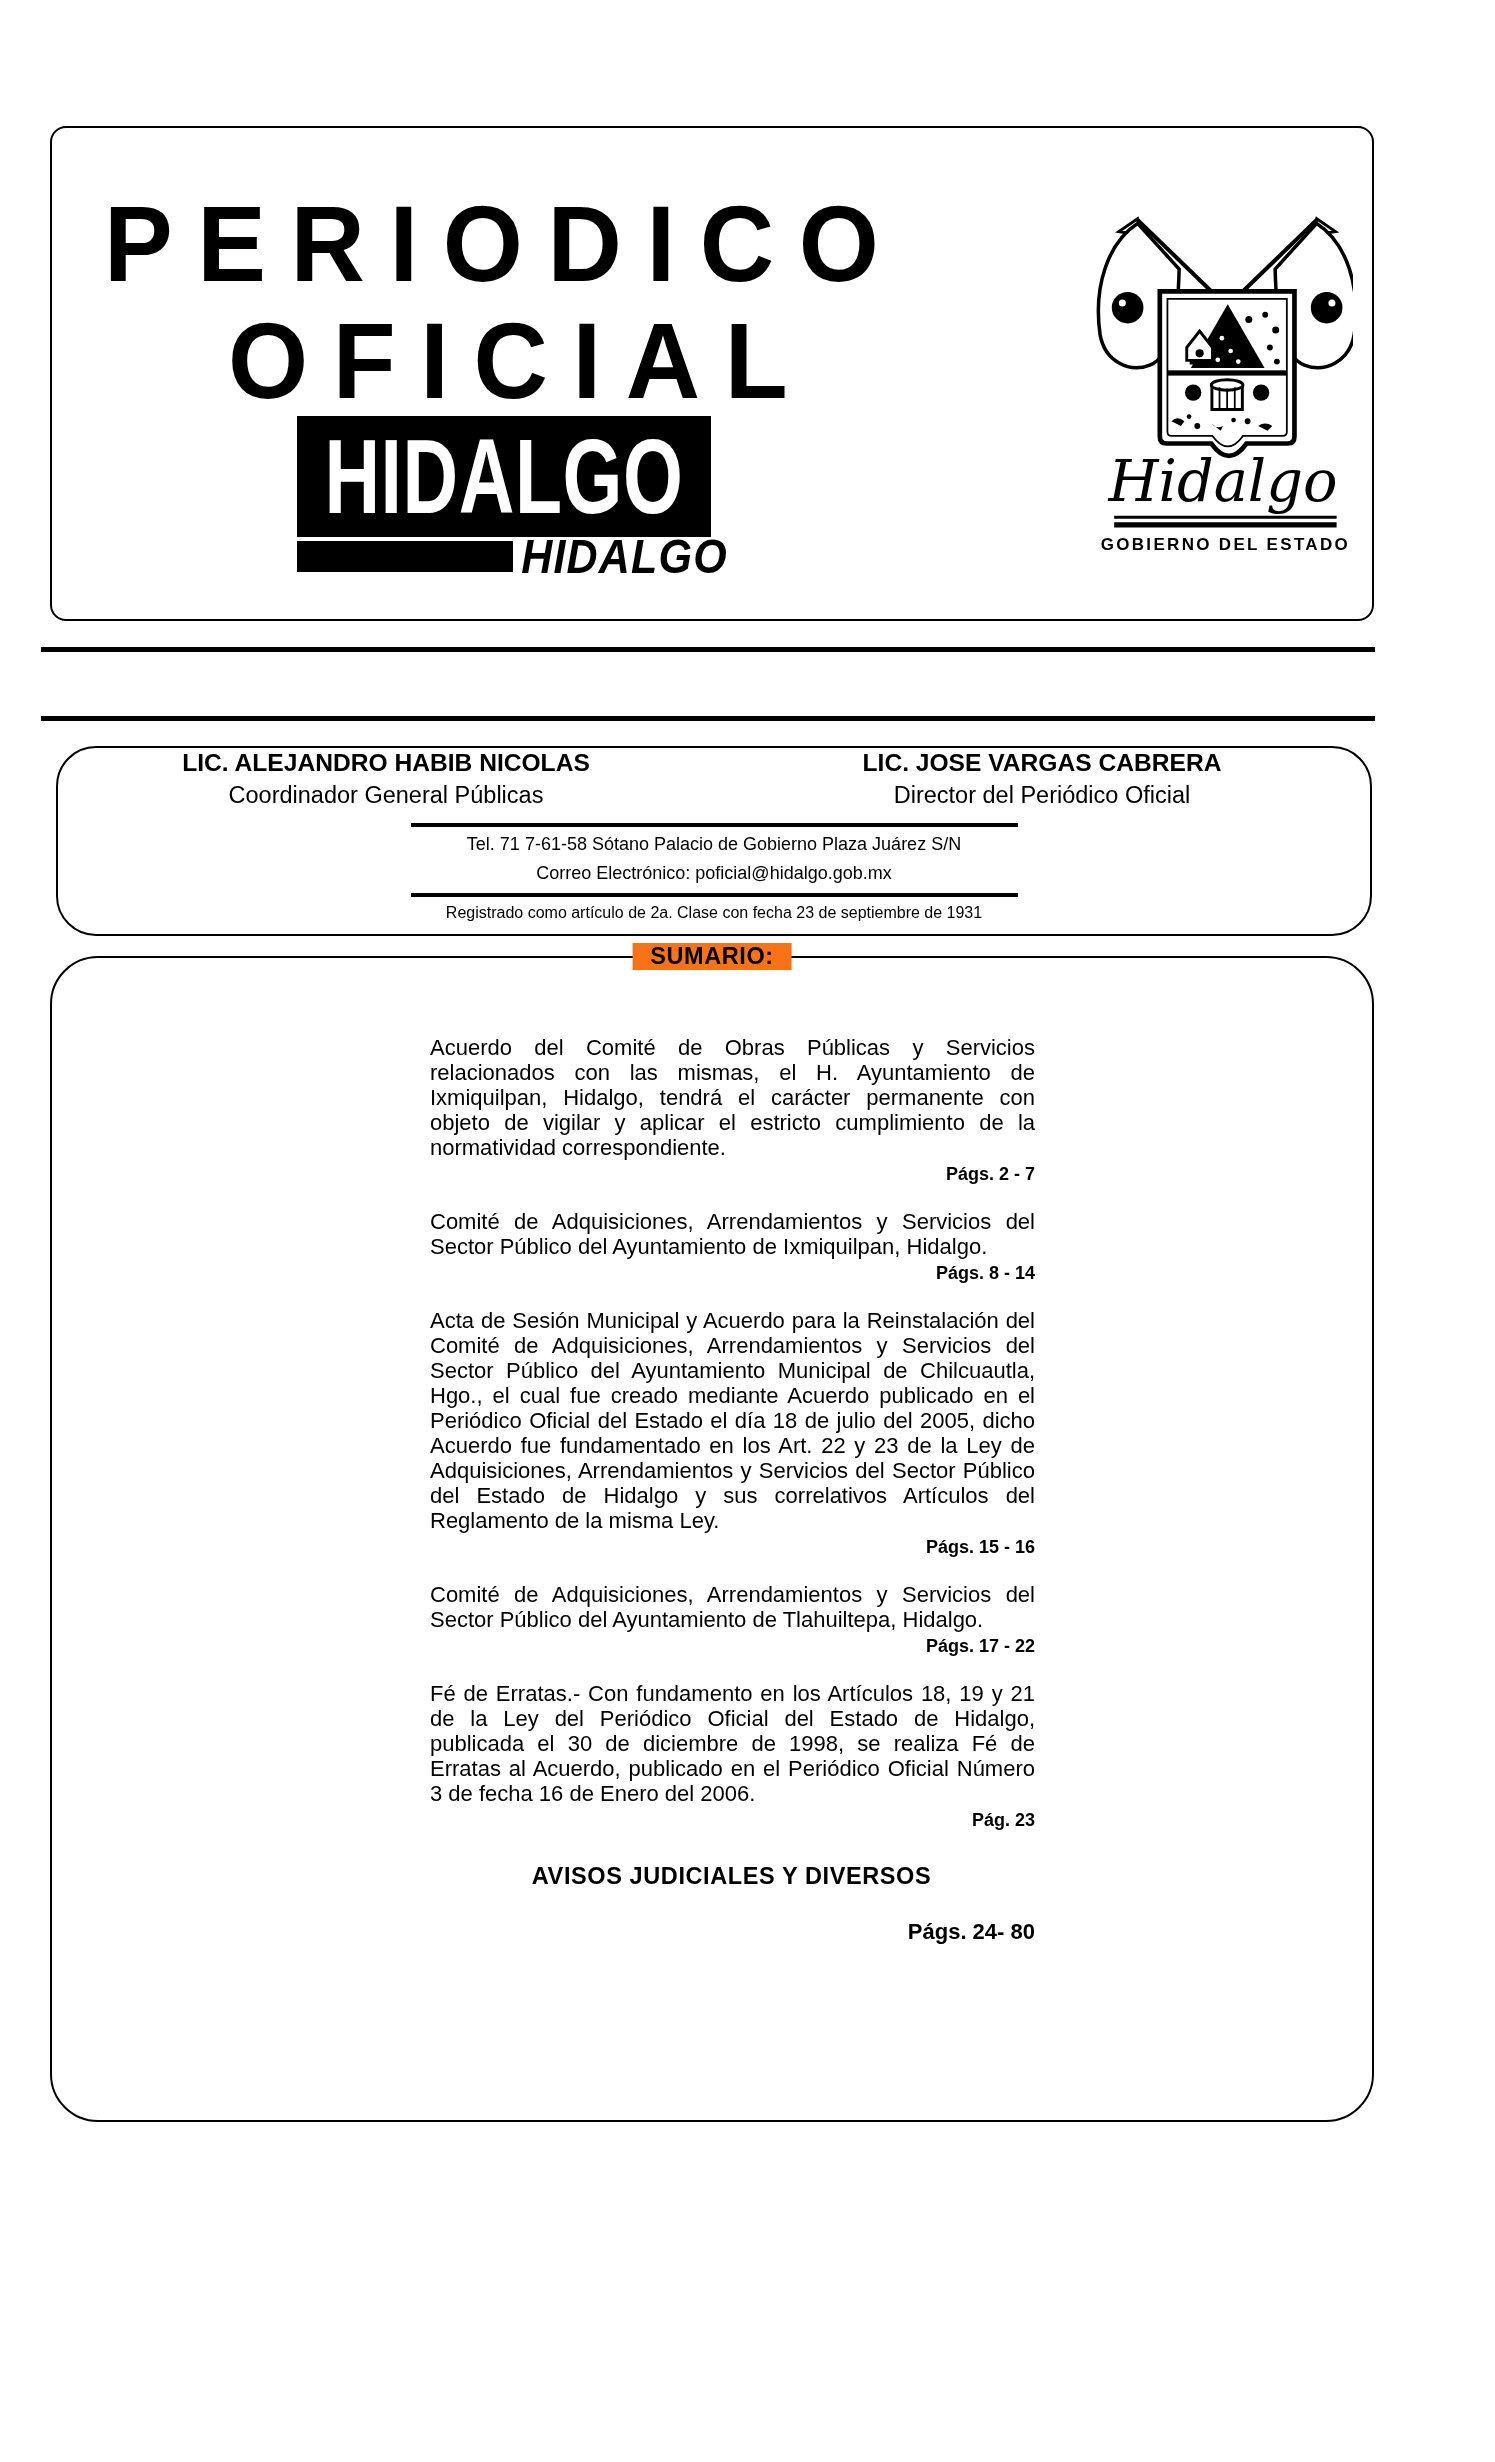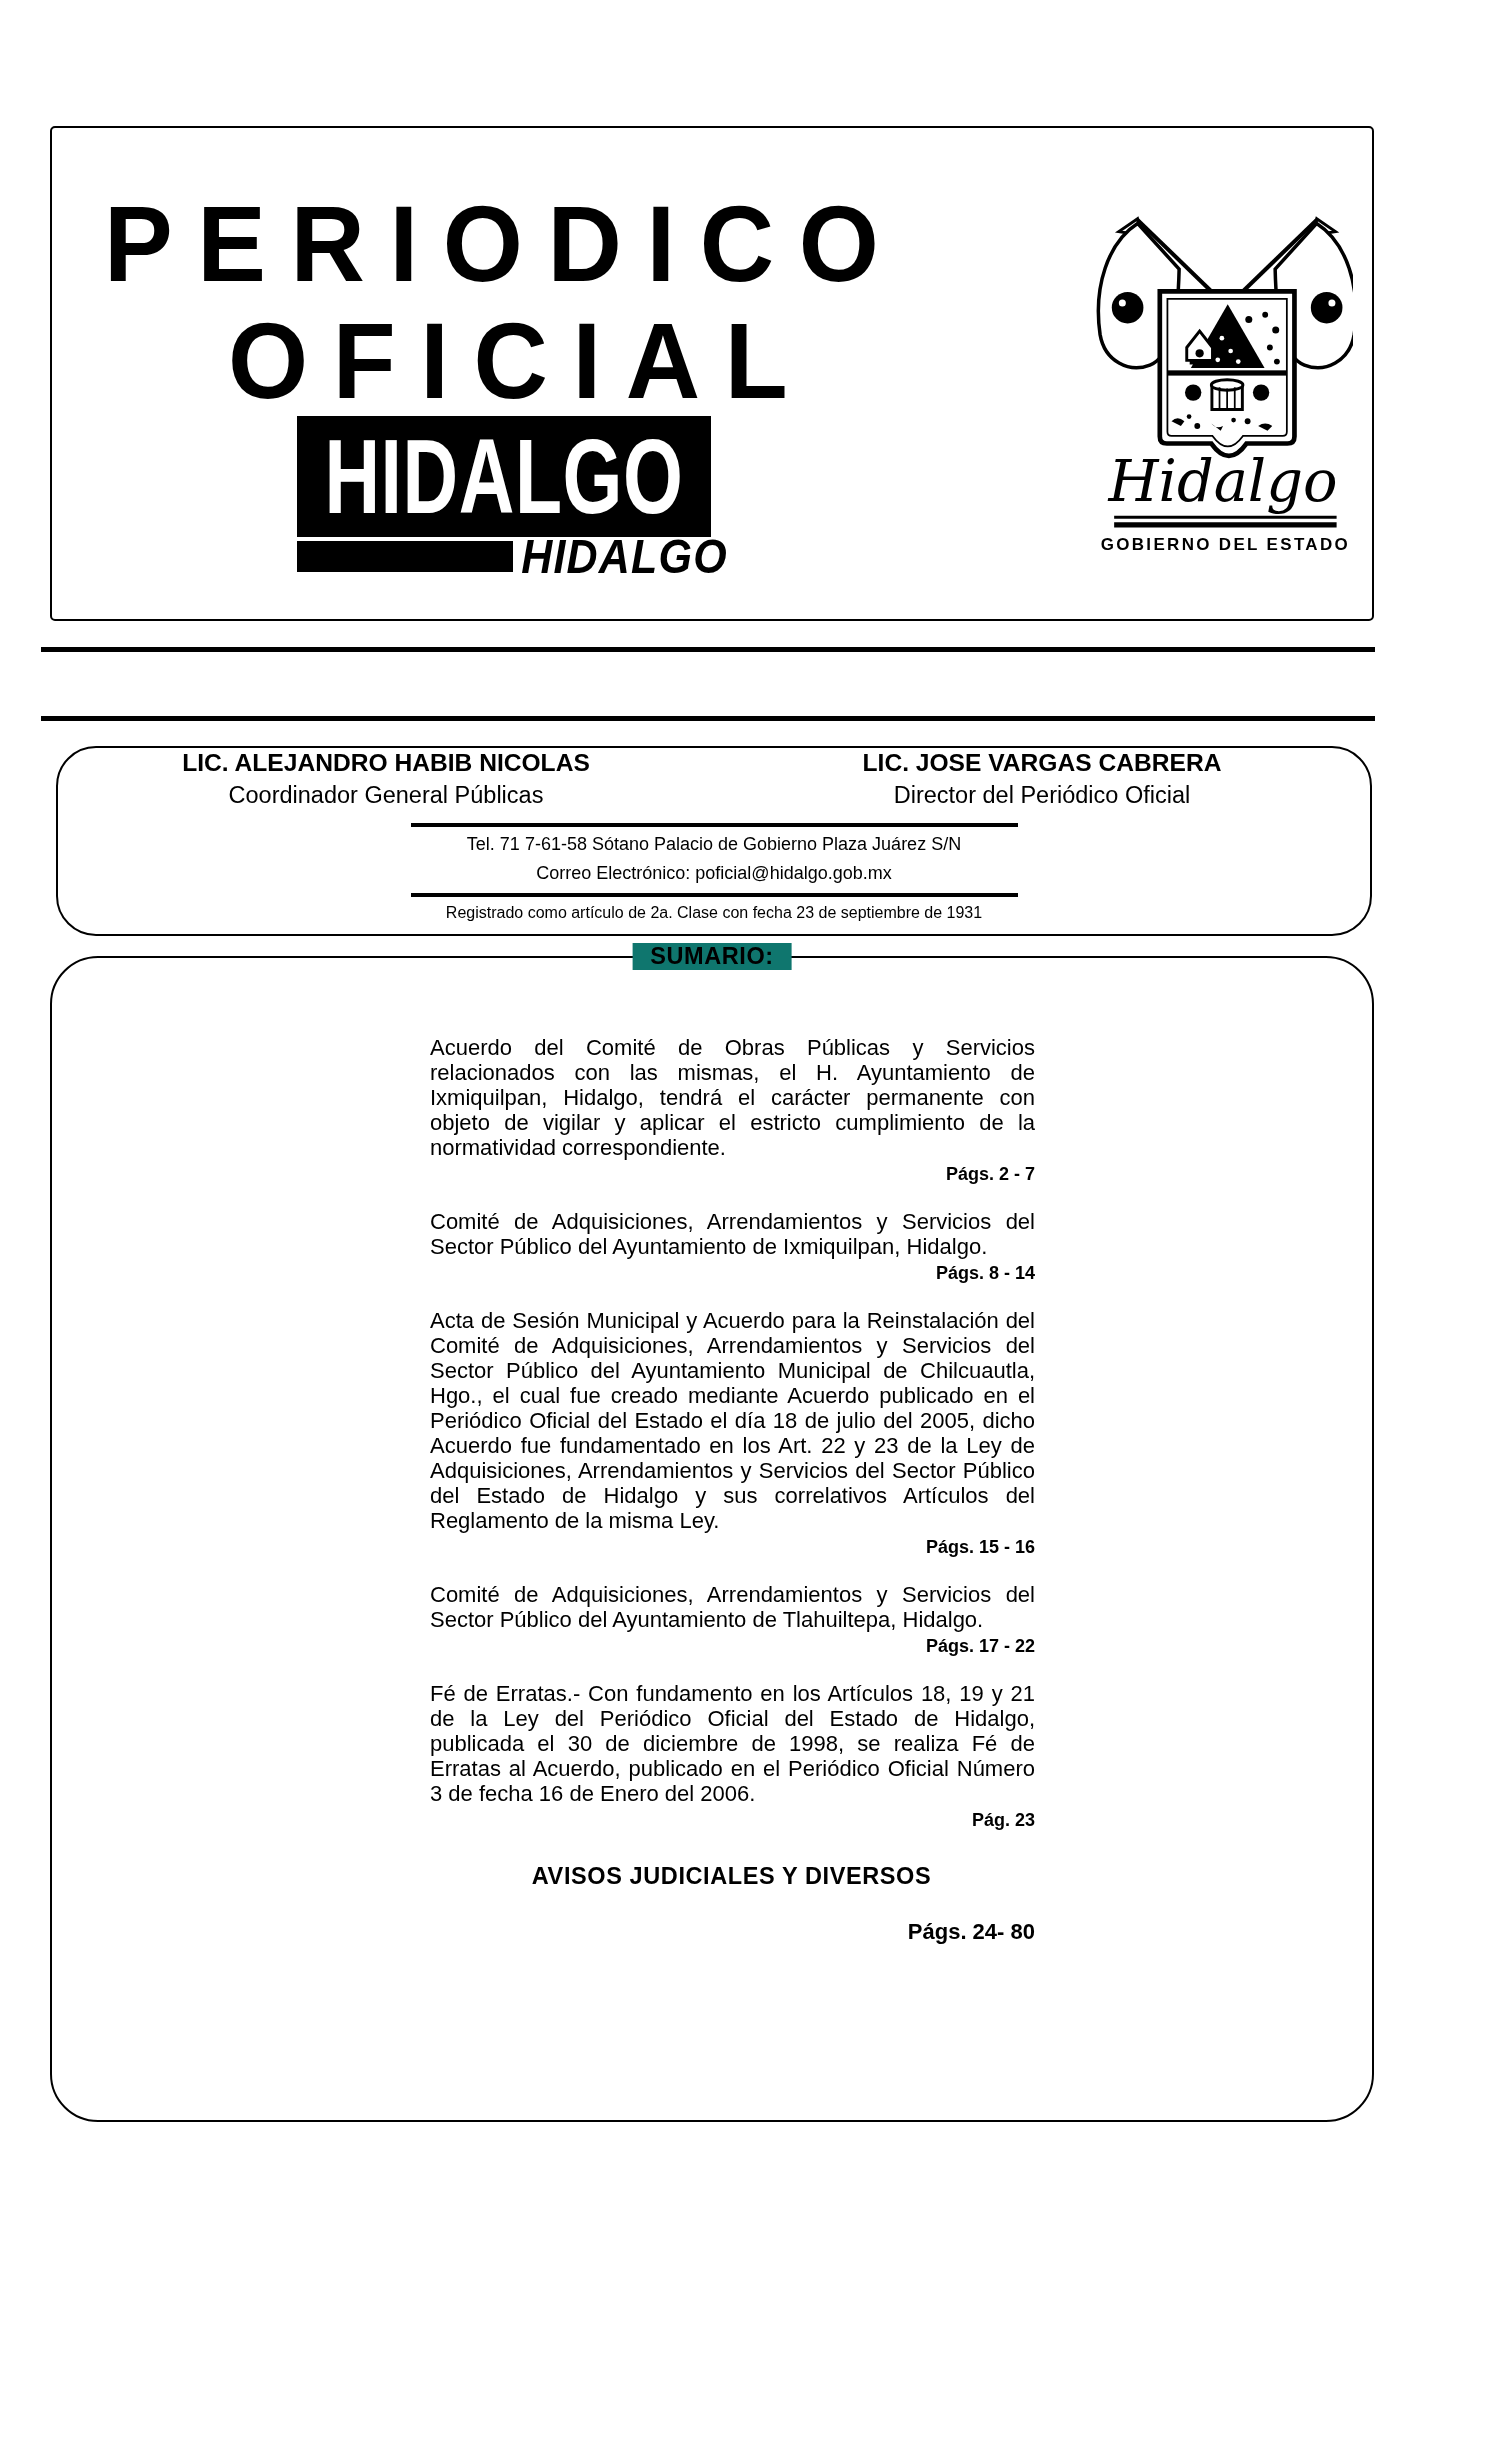--- a/index.html
+++ b/index.html
@@ -1,21 +1,21 @@
 <!DOCTYPE html>
 <html style="font-size:9.4px"><head>
 <meta charset="utf-8">
 <style>
   html,body{margin:0;padding:0;background:#e8e8e4;}
   #page{position:relative;width:1495px;height:2462px;background:#ffffff;color:#000;
         font-family:"Liberation Sans",sans-serif;overflow:hidden;}
 
   
   .masthead-box{position:absolute;left:50px;top:126px;width:1320px;height:491px;
-    border:2.9px solid #000;border-radius:5px;}
+    border:2.9px solid #000;border-radius:16px;}
   .title-block{position:absolute;left:52px;top:54px;}
   .title-line{font-weight:bold;font-size:103px;line-height:117px;letter-spacing:24.6px;
     transform:scaleY(1.05);transform-origin:left top;white-space:nowrap;}
   .title-line2{margin-left:124px;}
 
   .logo-block{position:absolute;left:245px;top:288px;width:504px;}
   .logo-primary{width:414px;height:121px;background:#000;color:#fff;display:flex;
     align-items:center;justify-content:center;overflow:hidden;}
   .logo-primary span{font-weight:900;font-size:77px;letter-spacing:0.6px;
     transform:scaleY(1.38);white-space:nowrap;}
@@ -45,21 +45,21 @@
   .official-role{font-size:23.5px;margin-top:4.7px;}
   .off-divider{width:607px;height:4.1px;background:#000;margin:14px auto 0;}
   .off-divider2{width:607px;height:4.1px;background:#000;margin:8.8px auto 0;}
   .off-line{text-align:center;font-size:18px;margin-top:7.6px;}
   .off-reg{text-align:center;font-size:16px;margin-top:7.6px;}
 
   
   .summary-box{position:absolute;left:50px;top:956px;width:1320px;height:1162px;
     border:2.9px solid #000;border-radius:48px;}
   .summary-heading{position:absolute;top:-15.2px;left:50%;transform:translateX(-50%);
-    background:#0f766e;padding:0 17.6px;font-weight:bold;font-size:23.5px;letter-spacing:0.6px;}
+    background:#f97316;padding:0 17.6px;font-weight:bold;font-size:23.5px;letter-spacing:0.6px;}
   .summary-content{margin-left:378px;width:605px;padding-top:77px;}
   .entry-text{font-size:22px;line-height:25px;text-align:justify;margin:0;}
   .entry-pages{font-size:18px;font-weight:bold;text-align:right;margin:3.5px 0 24.6px 0;}
   .avisos-title{font-weight:bold;font-size:23.5px;text-align:center;margin:32px 0 0 -147px;
     width:897px;letter-spacing:0.6px;}
   .avisos-pages{font-size:22px;font-weight:bold;text-align:right;margin:29px 0 0 0;}
 
   svg text{font-family:"Liberation Sans",sans-serif;}
   svg .script{font-family:"DejaVu Serif",serif;font-style:italic;}
 </style>

